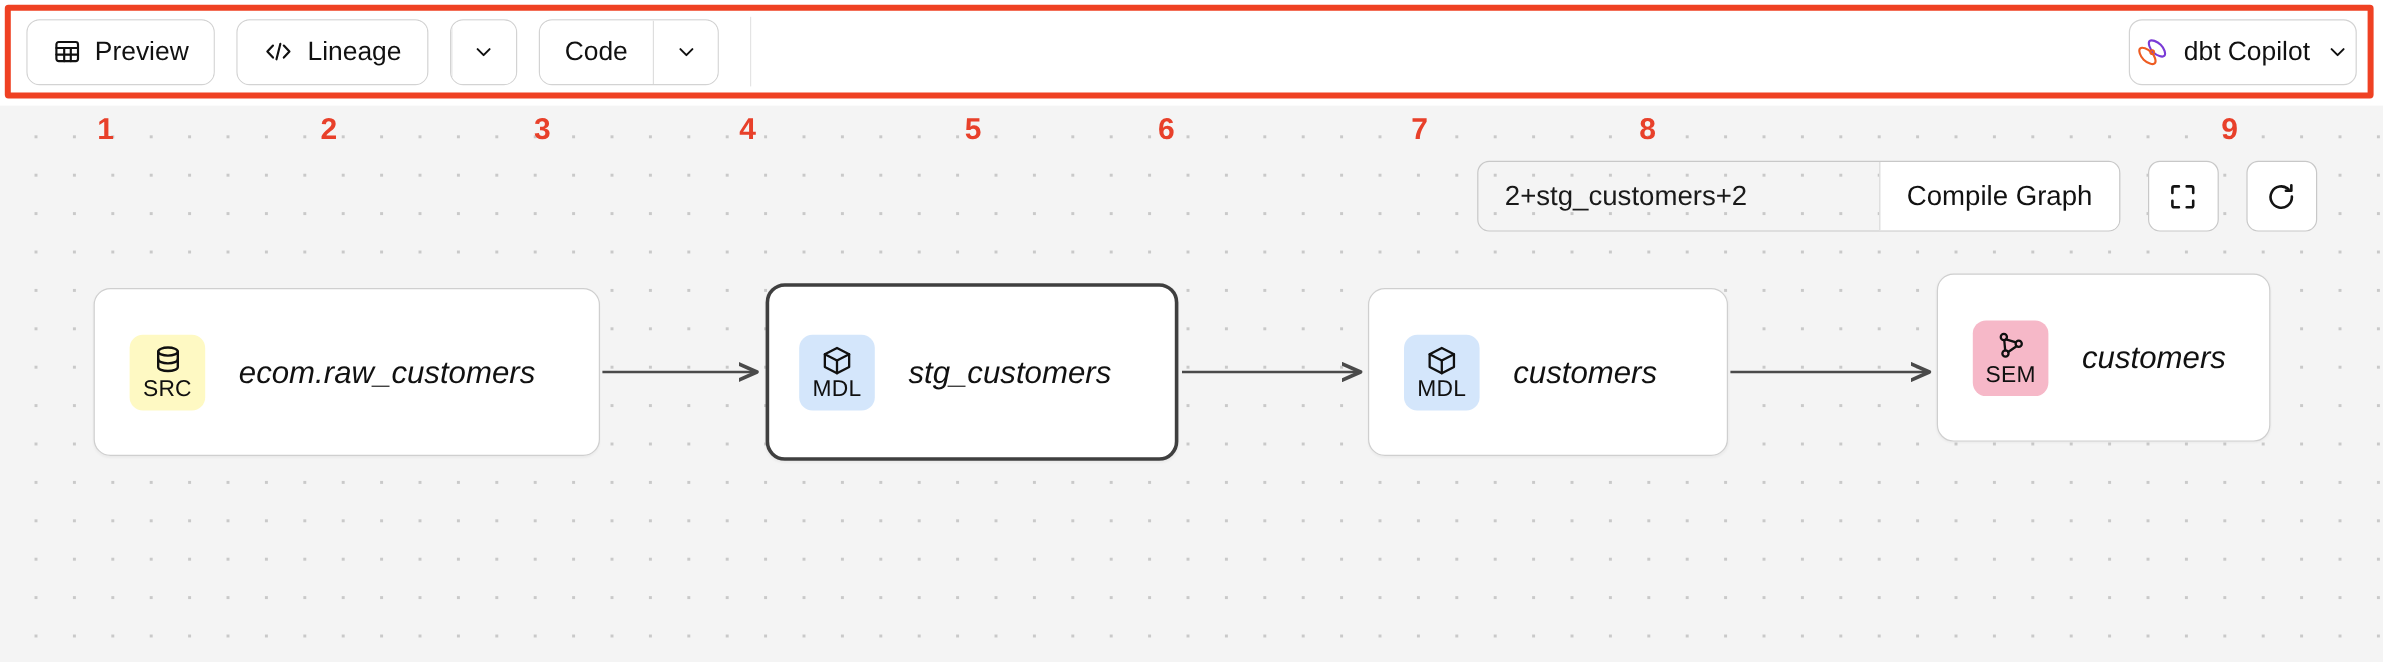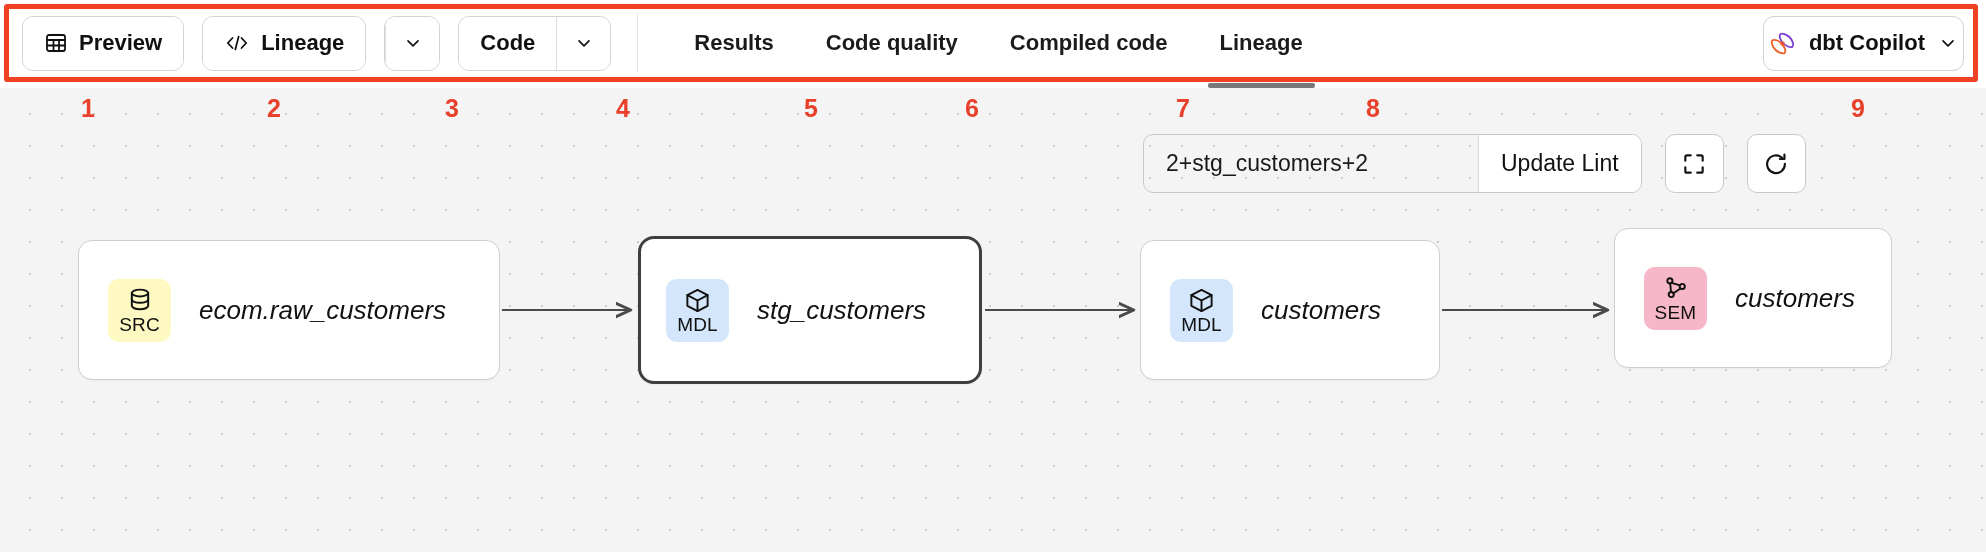--- a/index.html
+++ b/index.html
@@ -44,21 +44,20 @@
     box-sizing: border-box;
   }
   #toolbar-inner {
     position: absolute;
     left: 0; top: 0;
     width: 100%; height: 100%;
     display: flex;
     align-items: center;
     padding: 0 22px;
     box-sizing: border-box;
-    font-weight: bold;
   }
 
   .btn-group {
     display: flex;
     align-items: stretch;
     border: 1px solid #d3d3d3;
     border-radius: 11px;
     background: #ffffff;
     height: 53px;
     margin-right: 18px;
@@ -160,21 +159,21 @@
     font-weight: bold;
     color: #e8402a;
     transform: translateX(-50%);
     line-height: 1;
     user-select: none;
   }
 
   
   #graph-controls {
     position: absolute;
-    left: 1143px;
+    left: 1231px;
     top: 134px;
     display: flex;
     align-items: center;
     gap: 23px;
   }
   #search-group {
     display: flex;
     align-items: stretch;
     border: 1px solid #c8c8c8;
     border-radius: 10px;
@@ -334,21 +333,21 @@
         </span>
         <span class="badge-label">SEM</span>
       </div>
       <span class="node-title">customers</span>
     </div>
   </div>
 
   <div id="graph-controls">
     <div id="search-group">
       <input id="selector-input" type="text" value="2+stg_customers+2" style="">
-      <div id="update-graph-btn">Update Lint</div>
+      <div id="update-graph-btn">Compile Graph</div>
     </div>
 
     <div class="icon-btn">
       <span class="icon">
         <svg width="26" height="26" viewBox="0 0 24 24" fill="none" stroke="#141414" stroke-width="2" stroke-linecap="round" stroke-linejoin="round">
           <path d="M4 9V5.4A1.4 1.4 0 0 1 5.4 4H9"></path>
           <path d="M15 4h3.6A1.4 1.4 0 0 1 20 5.4V9"></path>
           <path d="M20 15v3.6a1.4 1.4 0 0 1-1.4 1.4H15"></path>
           <path d="M9 20H5.4A1.4 1.4 0 0 1 4 18.6V15"></path>
         </svg>
@@ -414,26 +413,20 @@
           <span class="icon">
             <svg width="20" height="20" viewBox="0 0 24 24" fill="none" stroke="#111" stroke-width="2" stroke-linecap="round" stroke-linejoin="round">
               <path d="M6 9.5 12 15.5 18 9.5"></path>
             </svg>
           </span>
         </div>
       </div>
 
       <div id="tool-divider"></div>
 
-      <div id="tabs">
-        <div class="tab">Results</div>
-        <div class="tab">Code quality</div>
-        <div class="tab">Compiled code</div>
-        <div class="tab active">Lineage</div>
-      </div>
 
       <div id="copilot">
         <span class="icon">
           <svg width="27" height="27" viewBox="0 0 32 32" fill="none" stroke-width="2.1" stroke-linecap="round" stroke-linejoin="round">
             <path d="M15 16c-3.5-3.6-9.2-5.4-11-3.6-1.8 1.8 0 7.5 3.6 11 3.6 3.5 9.2 5.4 11 3.6 1.8-1.8 0-7.5-3.6-11z" stroke="#ee5c22"></path>
             <path d="M17 16c3.5 3.6 9.2 5.4 11 3.6 1.8-1.8 0-7.5-3.6-11-3.6-3.5-9.2-5.4-11-3.6-1.8 1.8 0 7.5 3.6 11z" stroke="#7a3bd6"></path>
             <circle cx="16" cy="16" r="1.9" stroke="#ee5c22" stroke-width="1.8"></circle>
           </svg>
         </span>
         <span>dbt Copilot</span>

